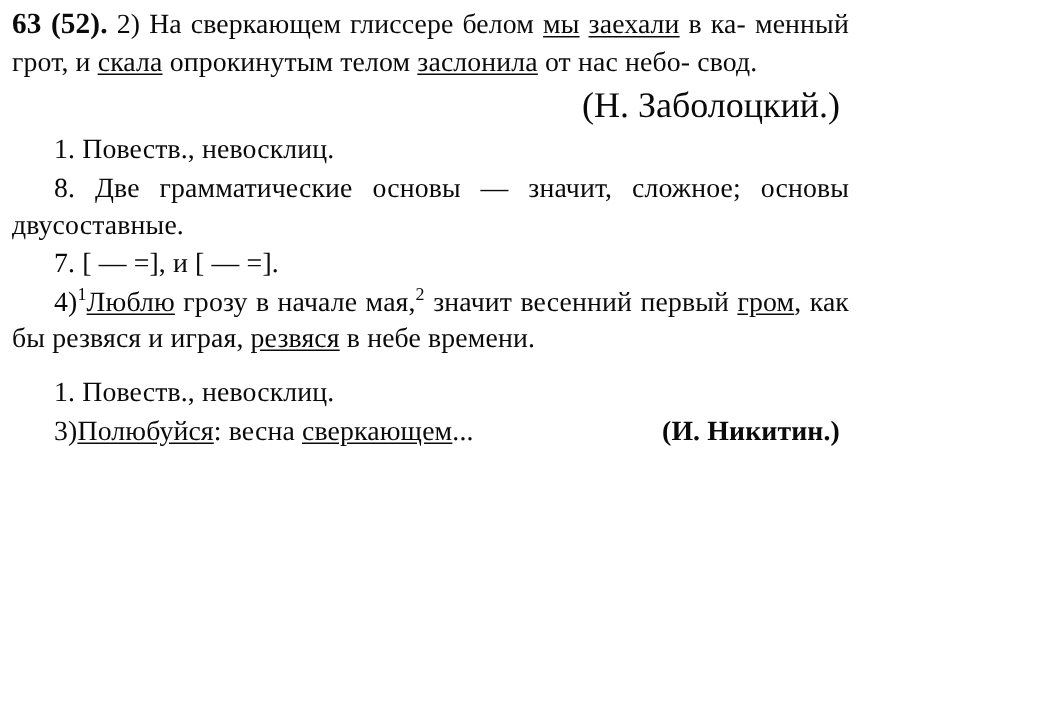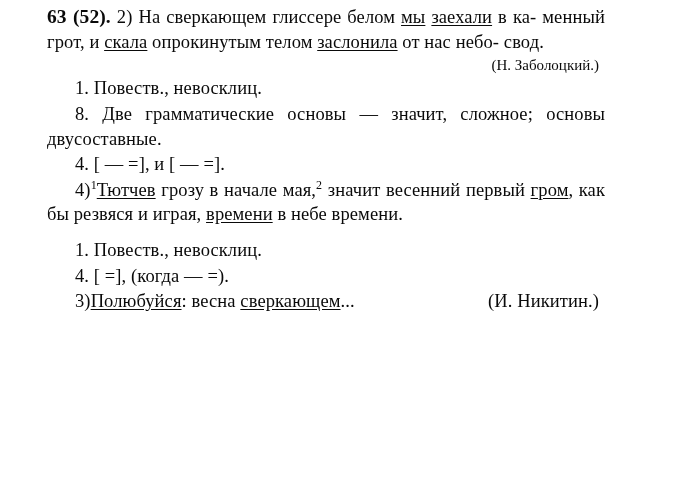--- a/index.html
+++ b/index.html
@@ -13,21 +13,20 @@
     font-family: "Liberation Serif", "DejaVu Serif", serif;
     color: #0a0a0a;
     overflow: hidden;
   }
   .page {
     position: relative;
     width: 576px;
     height: 479px;
     padding: 4px 10px 0 8px;
     box-sizing: border-box;
-    margin-left: 39px;
   }
   .para {
     font-size: 18.5px;
     line-height: 1.33;
     text-align: justify;
     margin: 0 0 1px 0;
     letter-spacing: 0.1px;
   }
   .indent {
     text-indent: 28px;
@@ -35,21 +34,21 @@
   .exno {
     font-weight: bold;
     font-size: 19.5px;
   }
   .u {
     text-decoration: underline;
     text-underline-offset: 2px;
   }
   .right {
     text-align: right;
-    font-size: 15px;
+    font-size: 24px;
     line-height: 1.33;
     margin: 0 0 1px 0;
     padding-right: 6px;
   }
   .sup {
     font-size: 12px;
     vertical-align: super;
     line-height: 0;
   }
   .gap-md { height: 10px; }
@@ -64,31 +63,30 @@
     <span>2)</span>
     <span>На сверкающем глиссере белом </span><span class="u">мы</span><span> </span><span class="u">заехали</span><span> в ка-</span>
     <span>менный грот, и </span><span class="u">скала</span><span> опрокинутым телом </span><span class="u">заслонила</span><span> от нас небо-</span>
     <span>свод.</span>
   </p>
 
   <p class="right">(Н. Заболоцкий.)</p>
 
   <p class="para indent">1. Повеств., невосклиц.</p>
   <p class="para indent">8. Две грамматические основы — значит, сложное; основы двусоставные.</p>
-  <p class="para indent">4. [ — =], и [ — =].</p>
+  <p class="para indent">7. [ — =], и [ — =].</p>
 
   <p class="para indent">
-    <span>4)</span><span class="sup">1</span><span class="u">Тютчев</span><span> грозу в начале мая,</span><span class="sup">2</span><span> значит весенний первый </span><span class="u">гром</span><span>,</span>
-    <span>как бы резвяся и играя, </span><span class="u">времени</span><span> в небе времени.</span>
+    <span>4)</span><span class="sup">1</span><span class="u">Люблю</span><span> грозу в начале мая,</span><span class="sup">2</span><span> значит весенний первый </span><span class="u">гром</span><span>,</span>
+    <span>как бы резвяся и играя, </span><span class="u">резвяся</span><span> в небе времени.</span>
   </p>
 
 
   <div class="gap-md"></div>
 
   <p class="para indent">1. Повеств., невосклиц.</p>
-  <p class="para indent">4. [ =], (когда — =).</p>
 
   <p class="para indent">
     <span>3)</span><span class="u">Полюбуйся</span><span>: весна </span><span class="u">сверкающем</span><span>...</span>
-    <span style="float:right;padding-right:6px;">(И. Никитин.)</span>
+    <span style="float:right;padding-right:6px;font-weight:bold;">(И. Никитин.)</span>
   </p>
 
 </div>
 
 </body></html>

